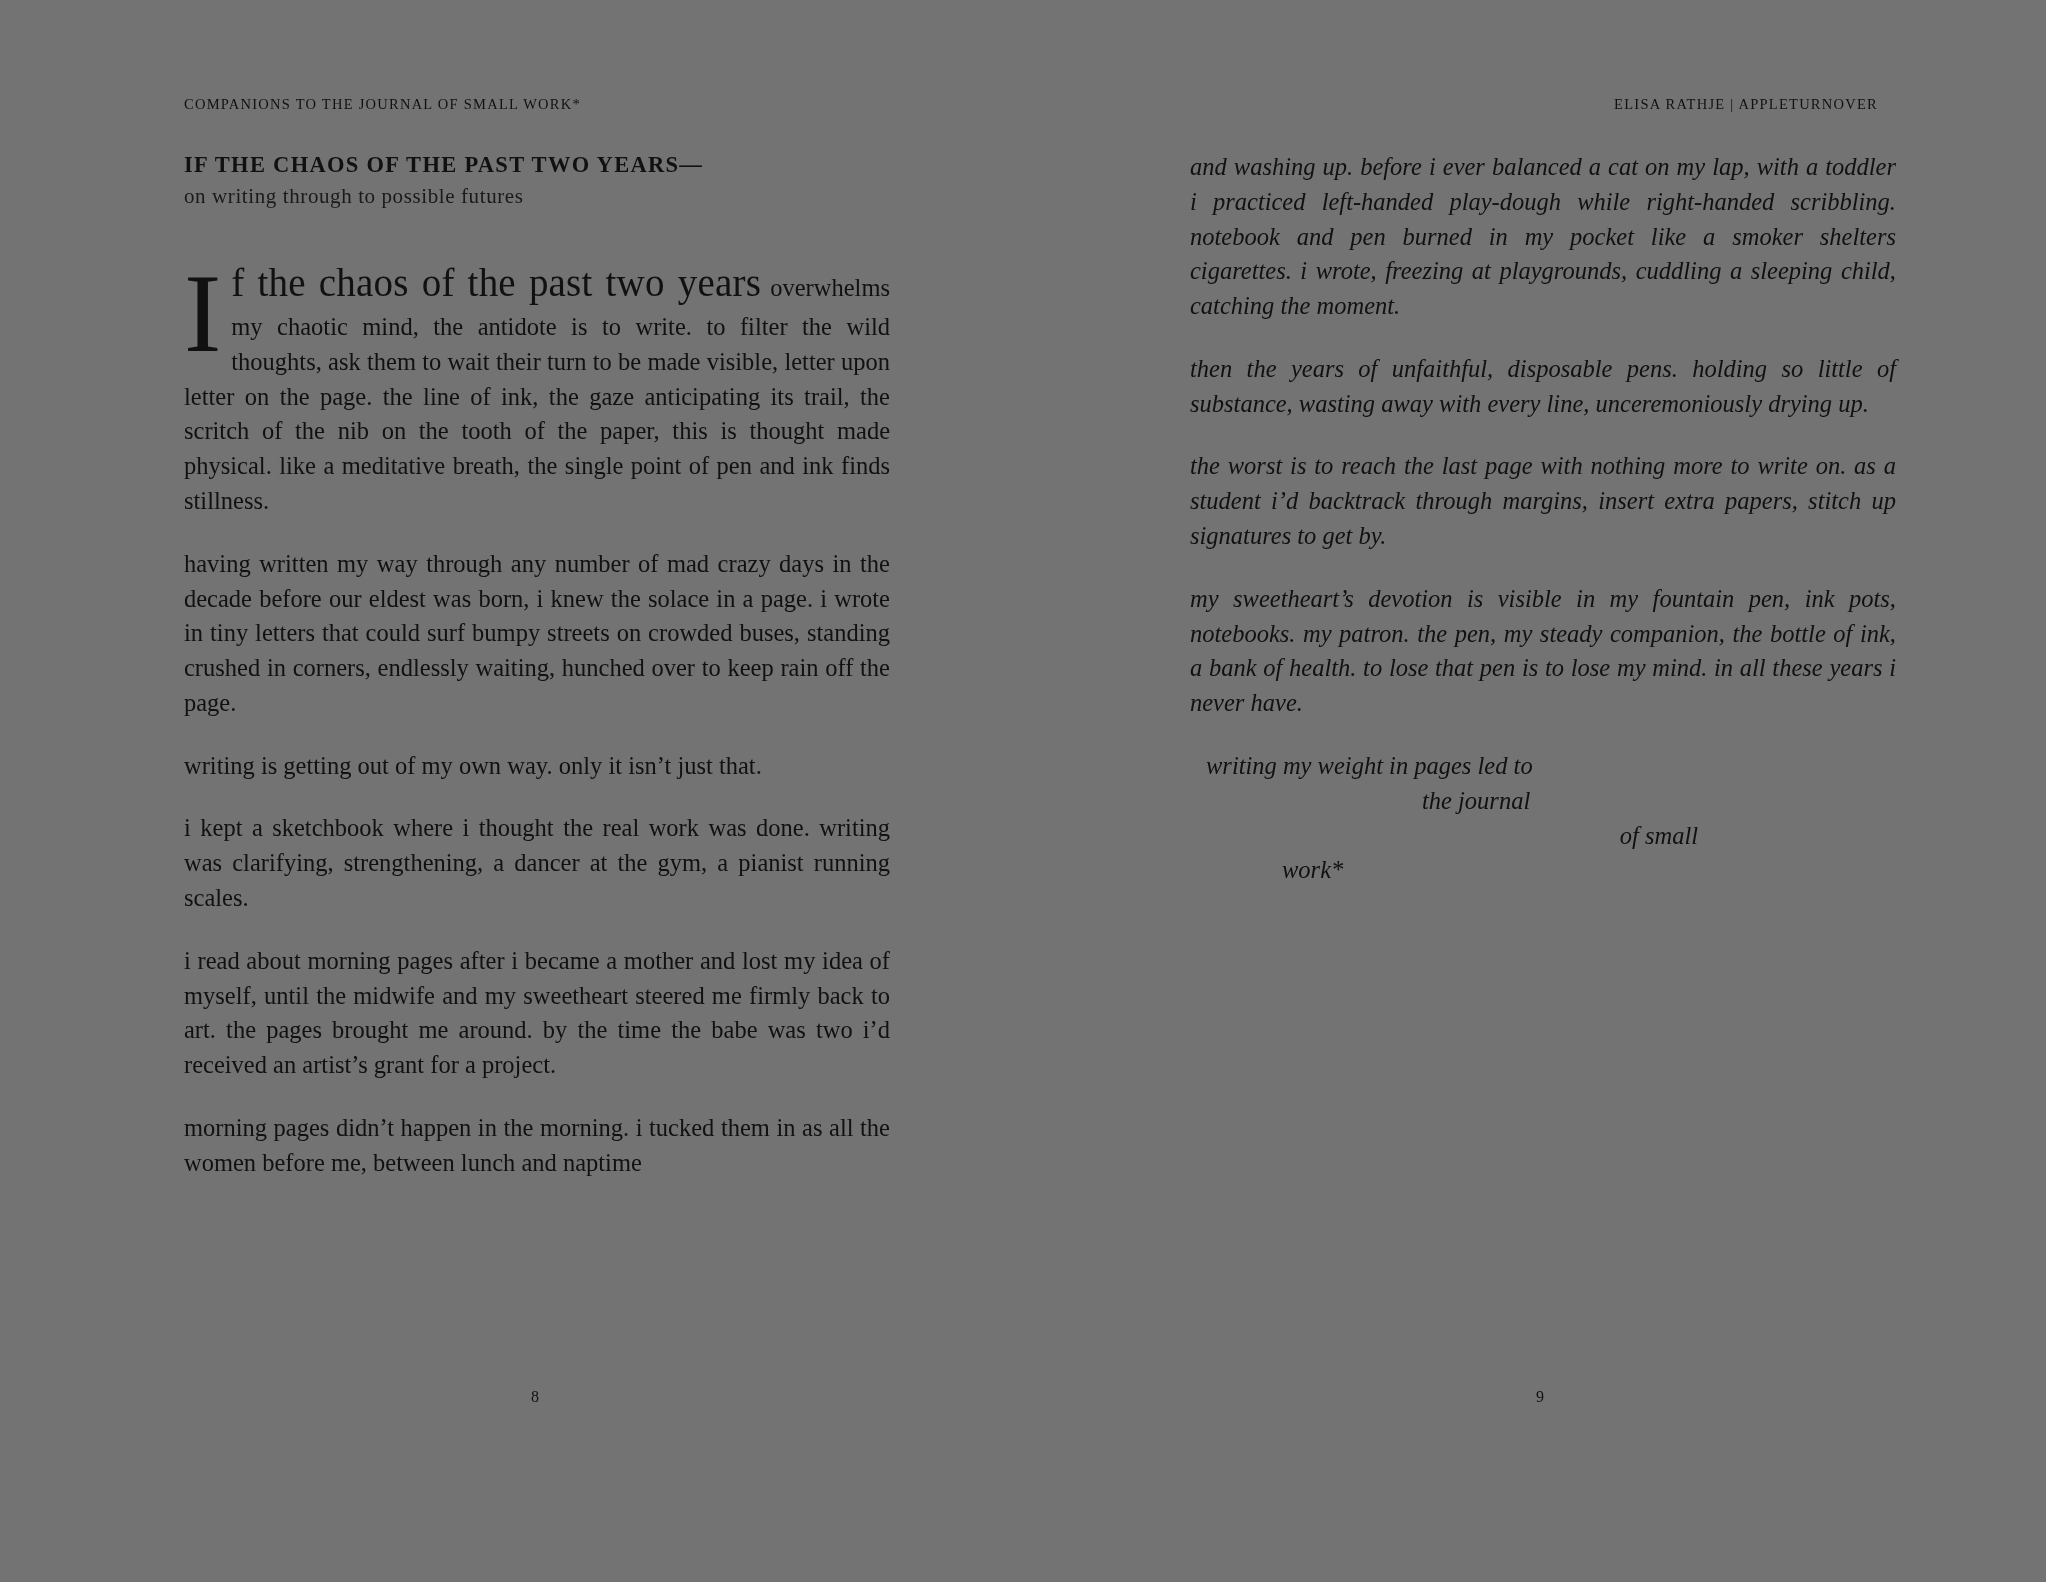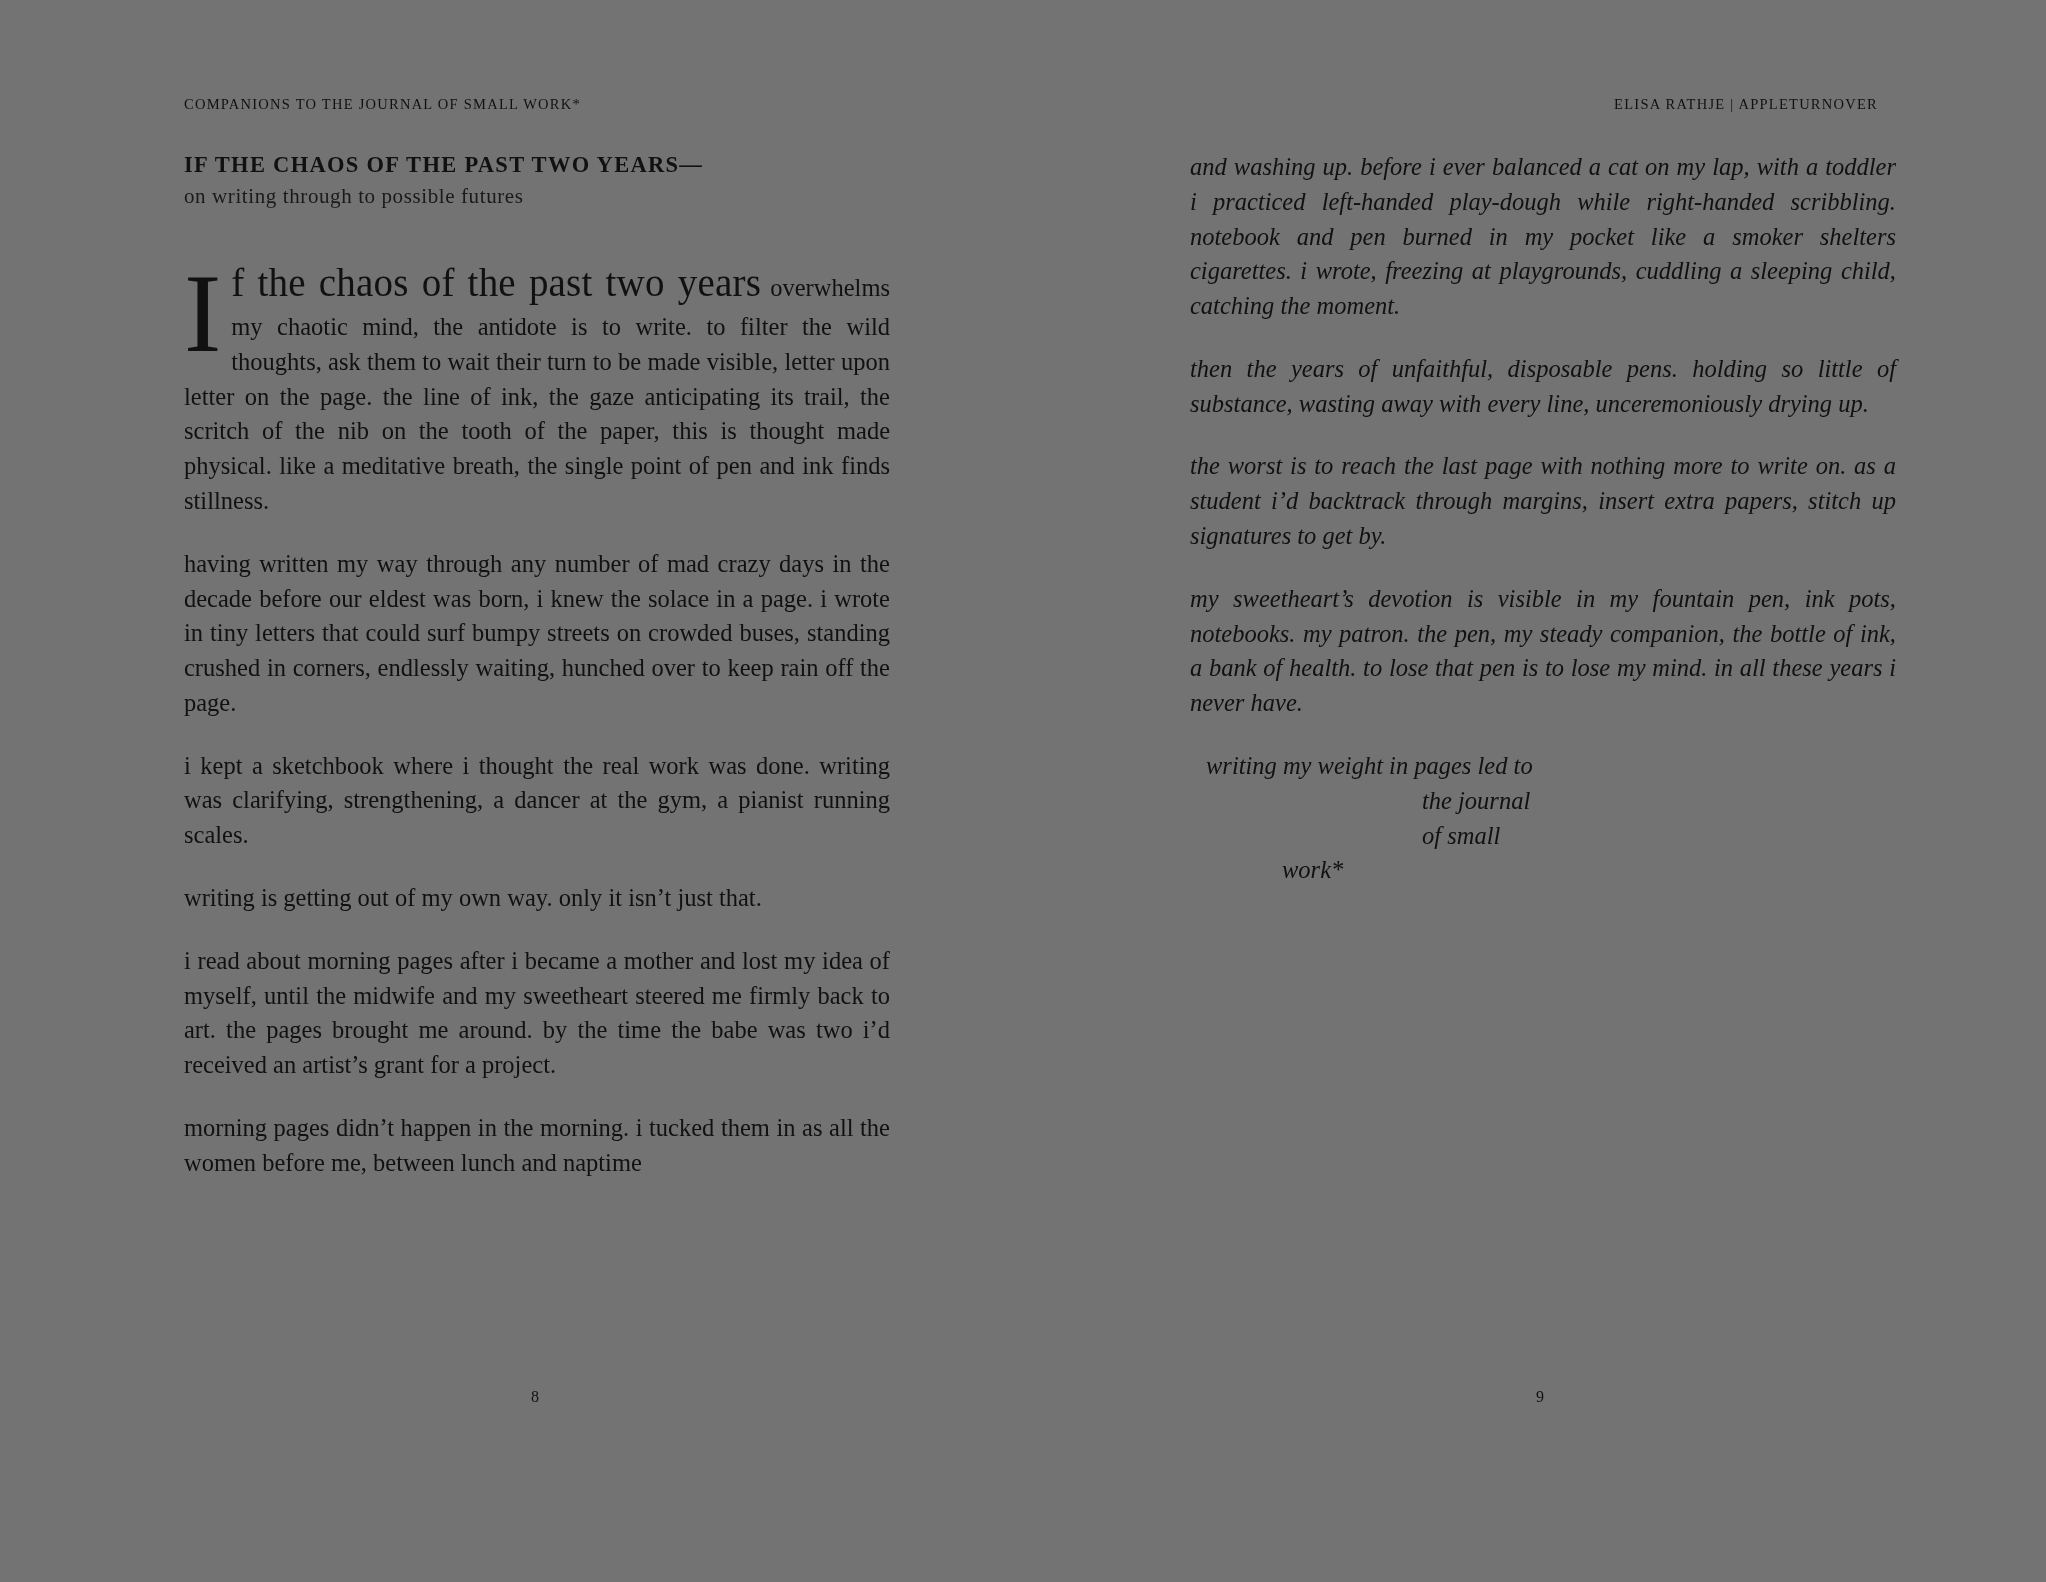--- a/index.html
+++ b/index.html
@@ -89,21 +89,21 @@
   }
 
   
   .closing {
     font-size: 24.5px;
     line-height: 1.42;
     margin-top: 0;
   }
   .closing .l1 { margin-left: 16px; }
   .closing .l2 { margin-left: 232px; }
-  .closing .l3 { margin-left: 232px; }
+  .closing .l3 { margin-left: 232px; text-align: center; }
   .closing .l4 { margin-left: 92px; }
 
   
   .folio {
     position: absolute;
     top: 1388px;
     font-size: 16px;
     color: #111;
     text-align: center;
     width: 60px;
@@ -122,22 +122,22 @@
   <div class="col left">
 
     <div class="title-block">
       <h1 class="title">IF THE CHAOS OF THE PAST TWO YEARS—</h1>
       <p class="subtitle">on writing through to possible futures</p>
     </div>
 
     <p class="body opening"><span class="dropcap">I</span><span class="lead">f the chaos of the past two years</span><span> overwhelms my chaotic mind, the antidote is to write. to filter the wild thoughts, ask them to wait their turn to be made visible, letter upon letter on the page. the line of ink, the gaze anticipating its trail, the scritch of the nib on the tooth of the paper, this is thought made physical. like a meditative breath, the single point of pen and ink finds stillness.</span></p>
 
     <p class="body">having written my way through any number of mad crazy days in the decade before our eldest was born, i knew the solace in a page. i wrote in tiny letters that could surf bumpy streets on crowded buses, standing crushed in corners, endlessly waiting, hunched over to keep rain off the page.</p>
+    <p class="body">writing is getting out of my own way. only it isn’t just that.</p>
     <p class="body">i kept a sketchbook where i thought the real work was done. writing was clarifying, strengthening, a dancer at the gym, a pianist running scales.</p>
-    <p class="body">writing is getting out of my own way. only it isn’t just that.</p>
     <p class="body">i read about morning pages after i became a mother and lost my idea of myself, until the midwife and my sweetheart steered me firmly back to art. the pages brought me around. by the time the babe was two i’d received an artist’s grant for a project.</p>
     <p class="body last">morning pages didn’t happen in the morning. i tucked them in as all the women before me, between lunch and naptime</p>
   </div>
 
   <div class="col right">
     <p class="body">and washing up. before i ever balanced a cat on my lap, with a toddler i practiced left-handed play-dough while right-handed scribbling. notebook and pen burned in my pocket like a smoker shelters cigarettes. i wrote, freezing at playgrounds, cuddling a sleeping child, catching the moment.</p>
     <p class="body">then the years of unfaithful, disposable pens. holding so little of substance, wasting away with every line, unceremoniously drying up.</p>
     <p class="body">the worst is to reach the last page with nothing more to write on. as a student i’d backtrack through margins, insert extra papers, stitch up signatures to get by.</p>
     <p class="body">my sweetheart’s devotion is visible in my fountain pen, ink pots, notebooks. my patron. the pen, my steady companion, the bottle of ink, a bank of health. to lose that pen is to lose my mind. in all these years i never have.</p>
 

